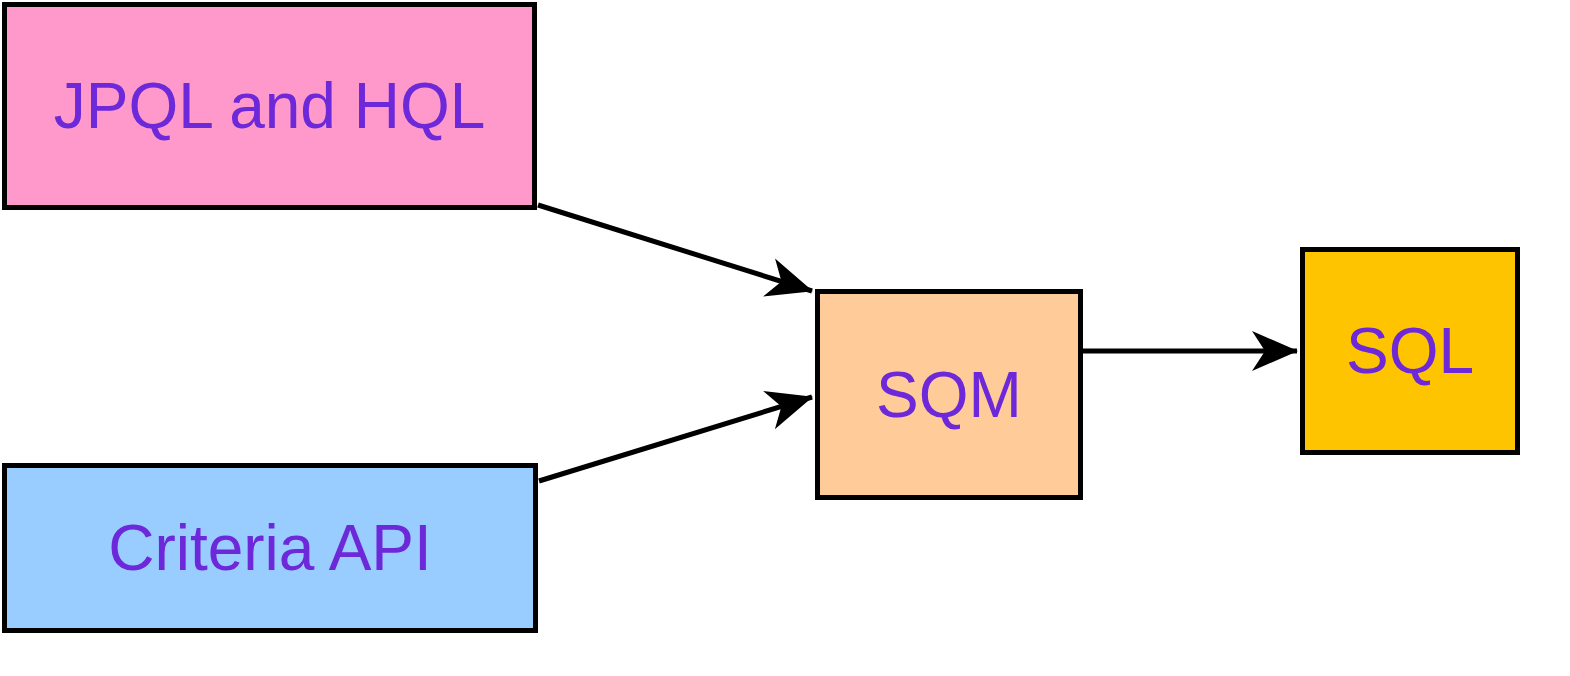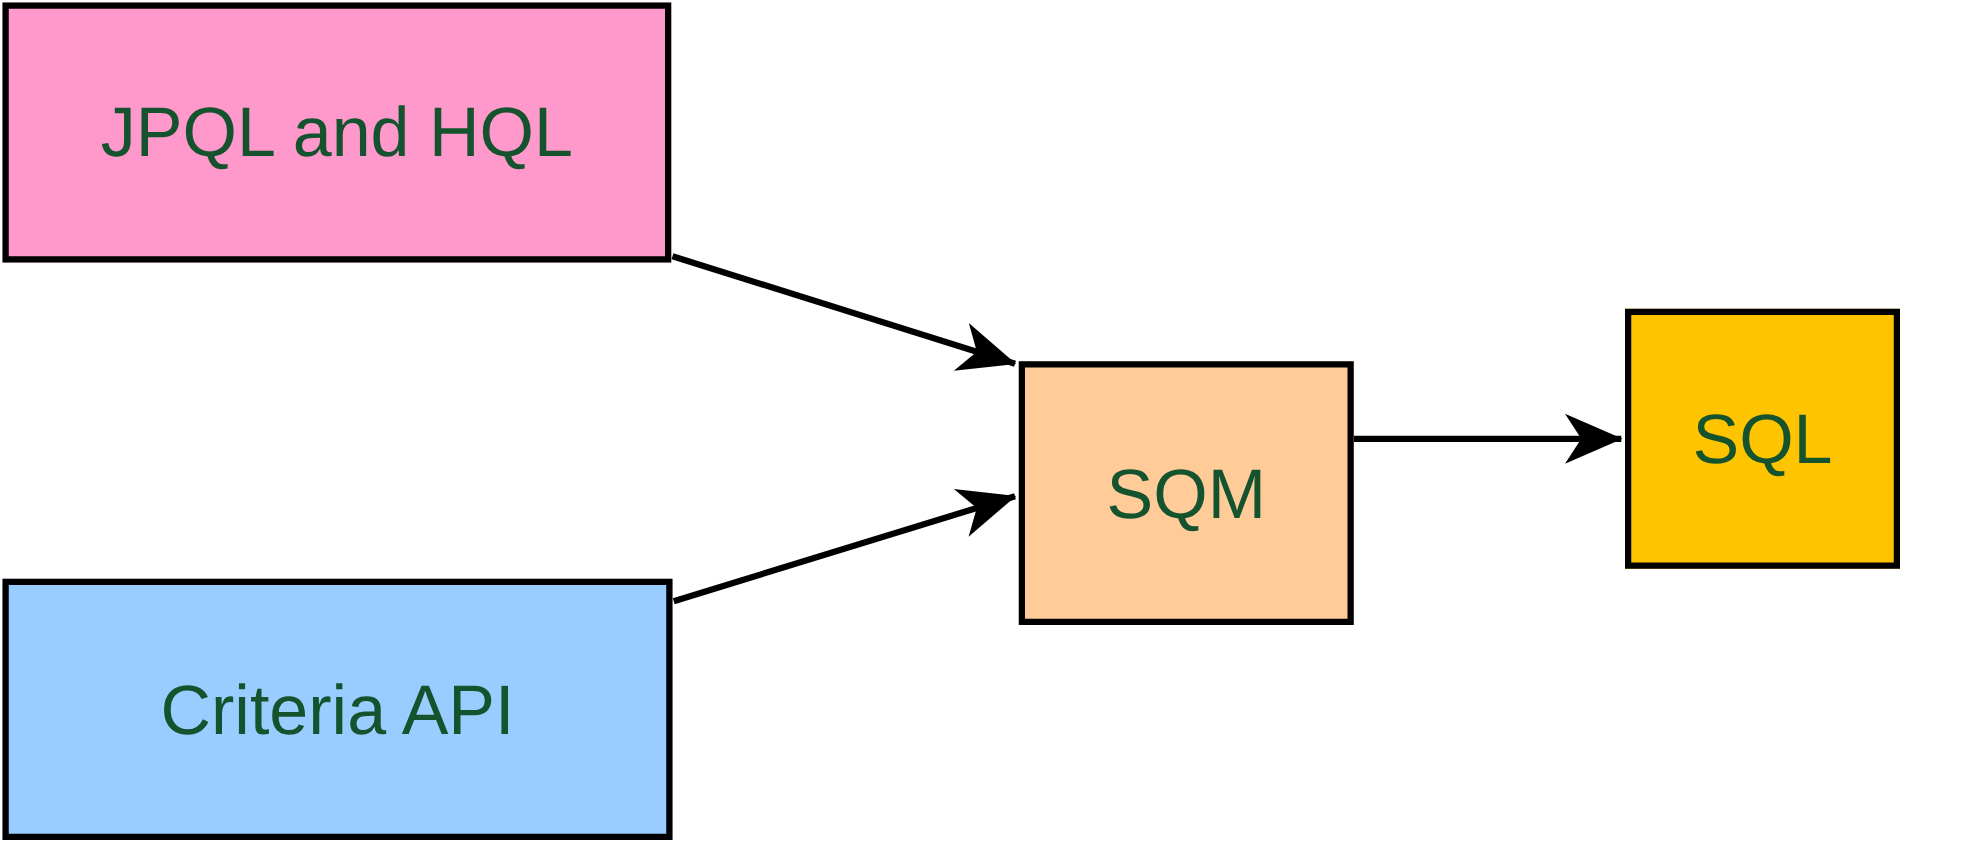--- a/index.html
+++ b/index.html
@@ -21,23 +21,23 @@
   }
   .node {
     position: absolute;
     box-sizing: border-box;
     border: 5px solid #000000;
     display: flex;
     align-items: center;
     justify-content: center;
   }
   .node-label {
-    font-size: 56px;
+    font-size: 64px;
     line-height: 1;
-    color: #14532d;
+    color: #6d28d9;
     white-space: nowrap;
   }
   .edges-layer {
     position: absolute;
     left: 0;
     top: 0;
     width: 1570px;
     height: 676px;
     pointer-events: none;
   }
@@ -60,21 +60,21 @@
     </defs>
     <path class="edge" d="M 538 205 L 812 291" marker-end="url(#ah)"></path>
     <path class="edge" d="M 539 481 L 812 397" marker-end="url(#ah)"></path>
     <path class="edge" d="M 1083 351 L 1297 351" marker-end="url(#ah)"></path>
   </svg>
 
   <div class="node" style="left: 2px; top: 2px; width: 535px; height: 208px; background: rgb(255, 153, 204);">
     <span class="node-label">JPQL and HQL</span>
   </div>
 
-  <div class="node" style="left: 2px; top: 463px; width: 536px; height: 209px; background: rgb(153, 204, 255);">
+  <div class="node" style="left: 2px; top: 463px; width: 536px; height: 170px; background: rgb(153, 204, 255);">
     <span class="node-label">Criteria API</span>
   </div>
 
   <div class="node" style="left: 815px; top: 246px; width: 268px; height: 211px; background: rgb(255, 204, 153); margin-top: 43px;">
     <span class="node-label">SQM</span>
   </div>
 
   <div class="node" style="left: 1300px; top: 247px; width: 220px; height: 208px; background: rgb(255, 196, 0);">
     <span class="node-label">SQL</span>
   </div>

